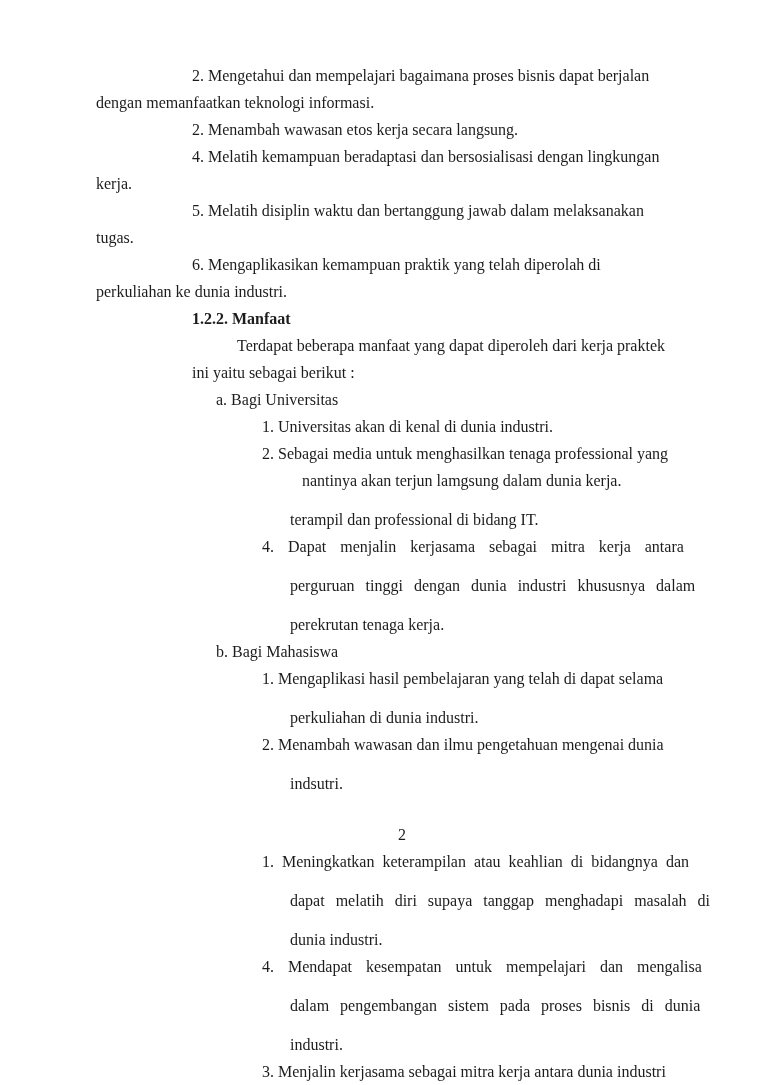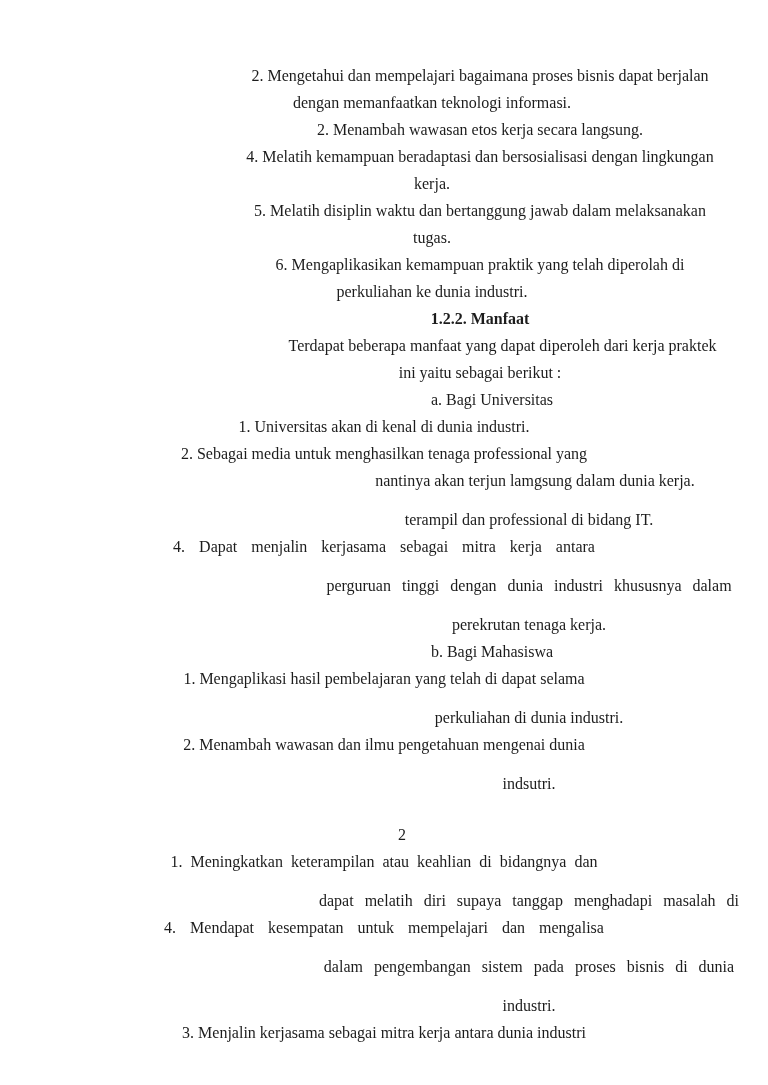--- a/index.html
+++ b/index.html
@@ -15,28 +15,27 @@
   }
   .content {
     position: absolute;
     top: 62px;
     left: 0;
     right: 0;
   }
   .line {
     line-height: 27px;
     white-space: nowrap;
-    text-align: center;
   }
   
   .i-num   { padding-left: 192px; }  
   .i-wrap  { padding-left: 96px; }  
   .i-para  { padding-left: 237px; }  
   .i-alpha { padding-left: 216px; }  
-  .i-sub   { }  
+  .i-sub   { padding-left: 262px; }  
   .i-subw  { padding-left: 290px; margin-top: 12px; }  
   .i-subw2 { padding-left: 302px; }  
   .bold { font-weight: bold; }
   
   .ws1 { word-spacing: 4px; }
   .ws2 { word-spacing: 7px; }
   .ws3 { word-spacing: 10px; }
   .page-num {
     text-align: center;
     margin-left: 36px;   
@@ -77,20 +76,21 @@
     <div class="line i-alpha">b. Bagi Mahasiswa</div>
     <div class="line i-sub">1. Mengaplikasi hasil pembelajaran yang telah di dapat selama</div>
     <div class="line i-subw">perkuliahan di dunia industri.</div>
     <div class="line i-sub">2. Menambah wawasan dan ilmu pengetahuan mengenai dunia</div>
     <div class="line i-subw">indsutri.</div>
 
     <div class="line page-num">2</div>
 
     <div class="line i-sub ws1">1. Meningkatkan keterampilan atau keahlian di bidangnya dan</div>
     <div class="line i-subw ws2">dapat melatih diri supaya tanggap menghadapi masalah di</div>
+    <div class="line i-subw">dunia industri.</div>
     <div class="line i-sub ws3">4. Mendapat kesempatan untuk mempelajari dan mengalisa</div>
     <div class="line i-subw ws2">dalam pengembangan sistem pada proses bisnis di dunia</div>
     <div class="line i-subw">industri.</div>
 
     <div class="line i-sub">3. Menjalin kerjasama sebagai mitra kerja antara dunia industri</div>
 
   </div>
 </div>
 
 </body></html>

